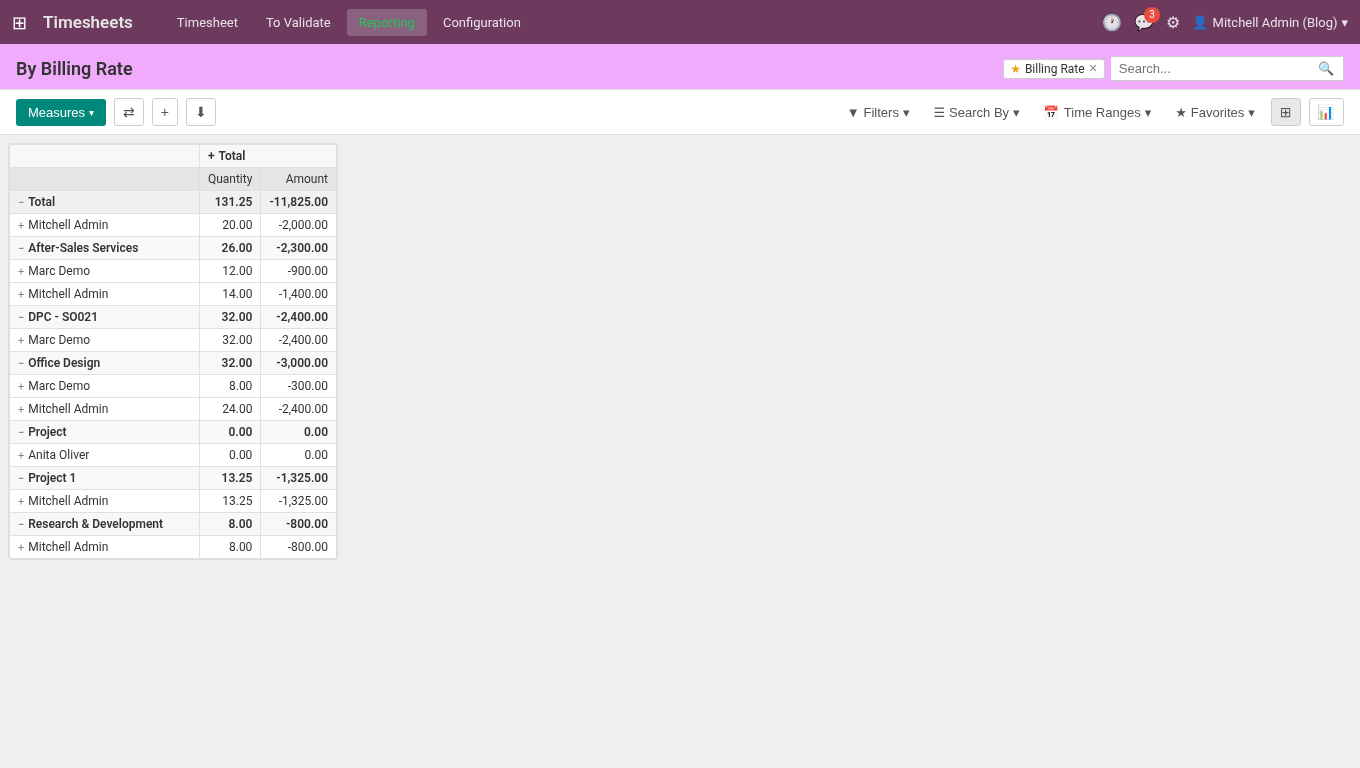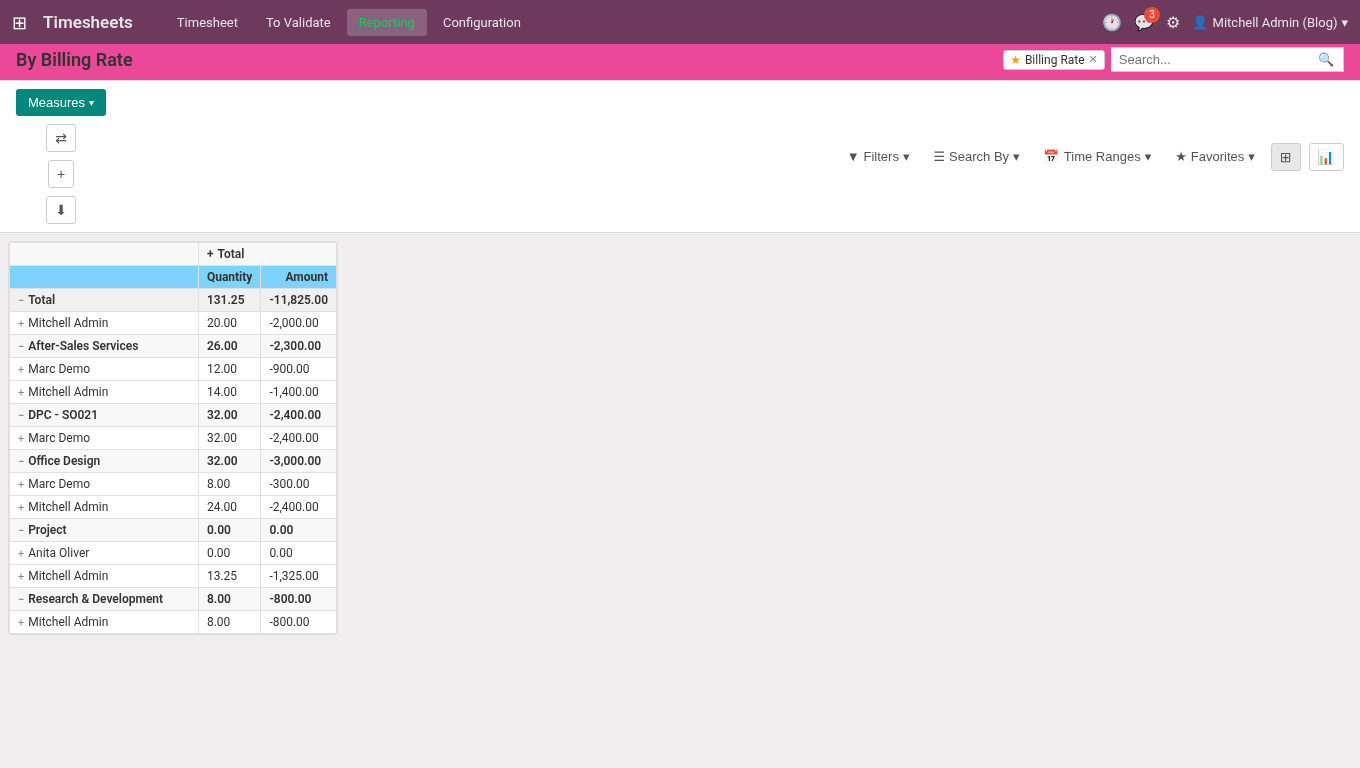--- a/index.html
+++ b/index.html
@@ -41,22 +41,22 @@
       height: 16px;
       font-size: 10px;
       display: flex;
       align-items: center;
       justify-content: center;
     }
     .top-nav .user-info { color: rgba(255,255,255,0.85); font-size: 13px; cursor: pointer; display: flex; align-items: center; gap: 4px; }
 
     
     .page-header {
-      background: #ec4899;
-      padding: 3px 16px 0 16px;
+      background: #f0abfc;
+      padding: 12px 16px 0 16px;
       border-bottom: 1px solid #ddd;
     }
     .page-title-row {
       display: flex;
       align-items: center;
       justify-content: space-between;
       padding-bottom: 8px;
     }
     .page-title { font-size: 18px; font-weight: 600; color: #333; }
     .search-area {
@@ -97,21 +97,21 @@
 
     
     .toolbar-row {
       display: flex;
       align-items: center;
       justify-content: space-between;
       padding: 8px 16px;
       background: white;
       border-bottom: 1px solid #ddd;
     }
-    .toolbar-left { display: flex; align-items: center; gap: 8px; flex-direction: column; }
+    .toolbar-left { display: flex; align-items: center; gap: 8px; }
     .measures-btn {
       background: #00897b;
       color: white;
       border: none;
       border-radius: 3px;
       padding: 6px 12px;
       font-size: 13px;
       cursor: pointer;
       display: flex;
       align-items: center;
@@ -170,26 +170,26 @@
       border: 1px solid #e0e0e0;
       padding: 4px 8px;
       font-size: 12px;
     }
     .pivot-table .header-group th {
       background: #f8f8f8;
       font-weight: 600;
       text-align: center;
     }
     .pivot-table .sub-header th {
-      background: #7dd3fc;
-      font-weight: 700;
+      background: #e5e5e5;
+      font-weight: 400;
       text-align: right;
     }
     .pivot-table .sub-header th:first-child { text-align: left; }
-    .pivot-table td { text-align: left; }
+    .pivot-table td { text-align: right; }
     .pivot-table td.label-cell { text-align: left; }
 
     .row-total { font-weight: 600; background: #f0f0f0; }
     .row-group { font-weight: 600; background: #f8f8f8; }
     .row-item { background: white; }
 
     .expand-icon { color: #888; margin-right: 4px; font-size: 11px; cursor: pointer; }
     .plus-icon { color: #888; margin-right: 4px; font-size: 11px; }
 
     .label-indent-1 { padding-left: 8px; }
@@ -354,20 +354,25 @@
           <tr class="row-group">
     <td class="label-cell label-indent-1"><span class="expand-icon">−</span>Project</td>
     <td>0.00</td>
     <td>0.00</td>
   </tr>
           <tr class="row-item">
     <td class="label-cell label-indent-2"><span class="plus-icon">+</span>Anita Oliver</td>
     <td>0.00</td>
     <td>0.00</td>
   </tr>
+          <tr class="row-group">
+    <td class="label-cell label-indent-1"><span class="expand-icon">−</span>Project 1</td>
+    <td>13.25</td>
+    <td>-1,325.00</td>
+  </tr>
           <tr class="row-item">
     <td class="label-cell label-indent-2"><span class="plus-icon">+</span>Mitchell Admin</td>
     <td>13.25</td>
     <td>-1,325.00</td>
   </tr>
           <tr class="row-group">
     <td class="label-cell label-indent-1"><span class="expand-icon">−</span>Research &amp; Development</td>
     <td>8.00</td>
     <td>-800.00</td>
   </tr>

